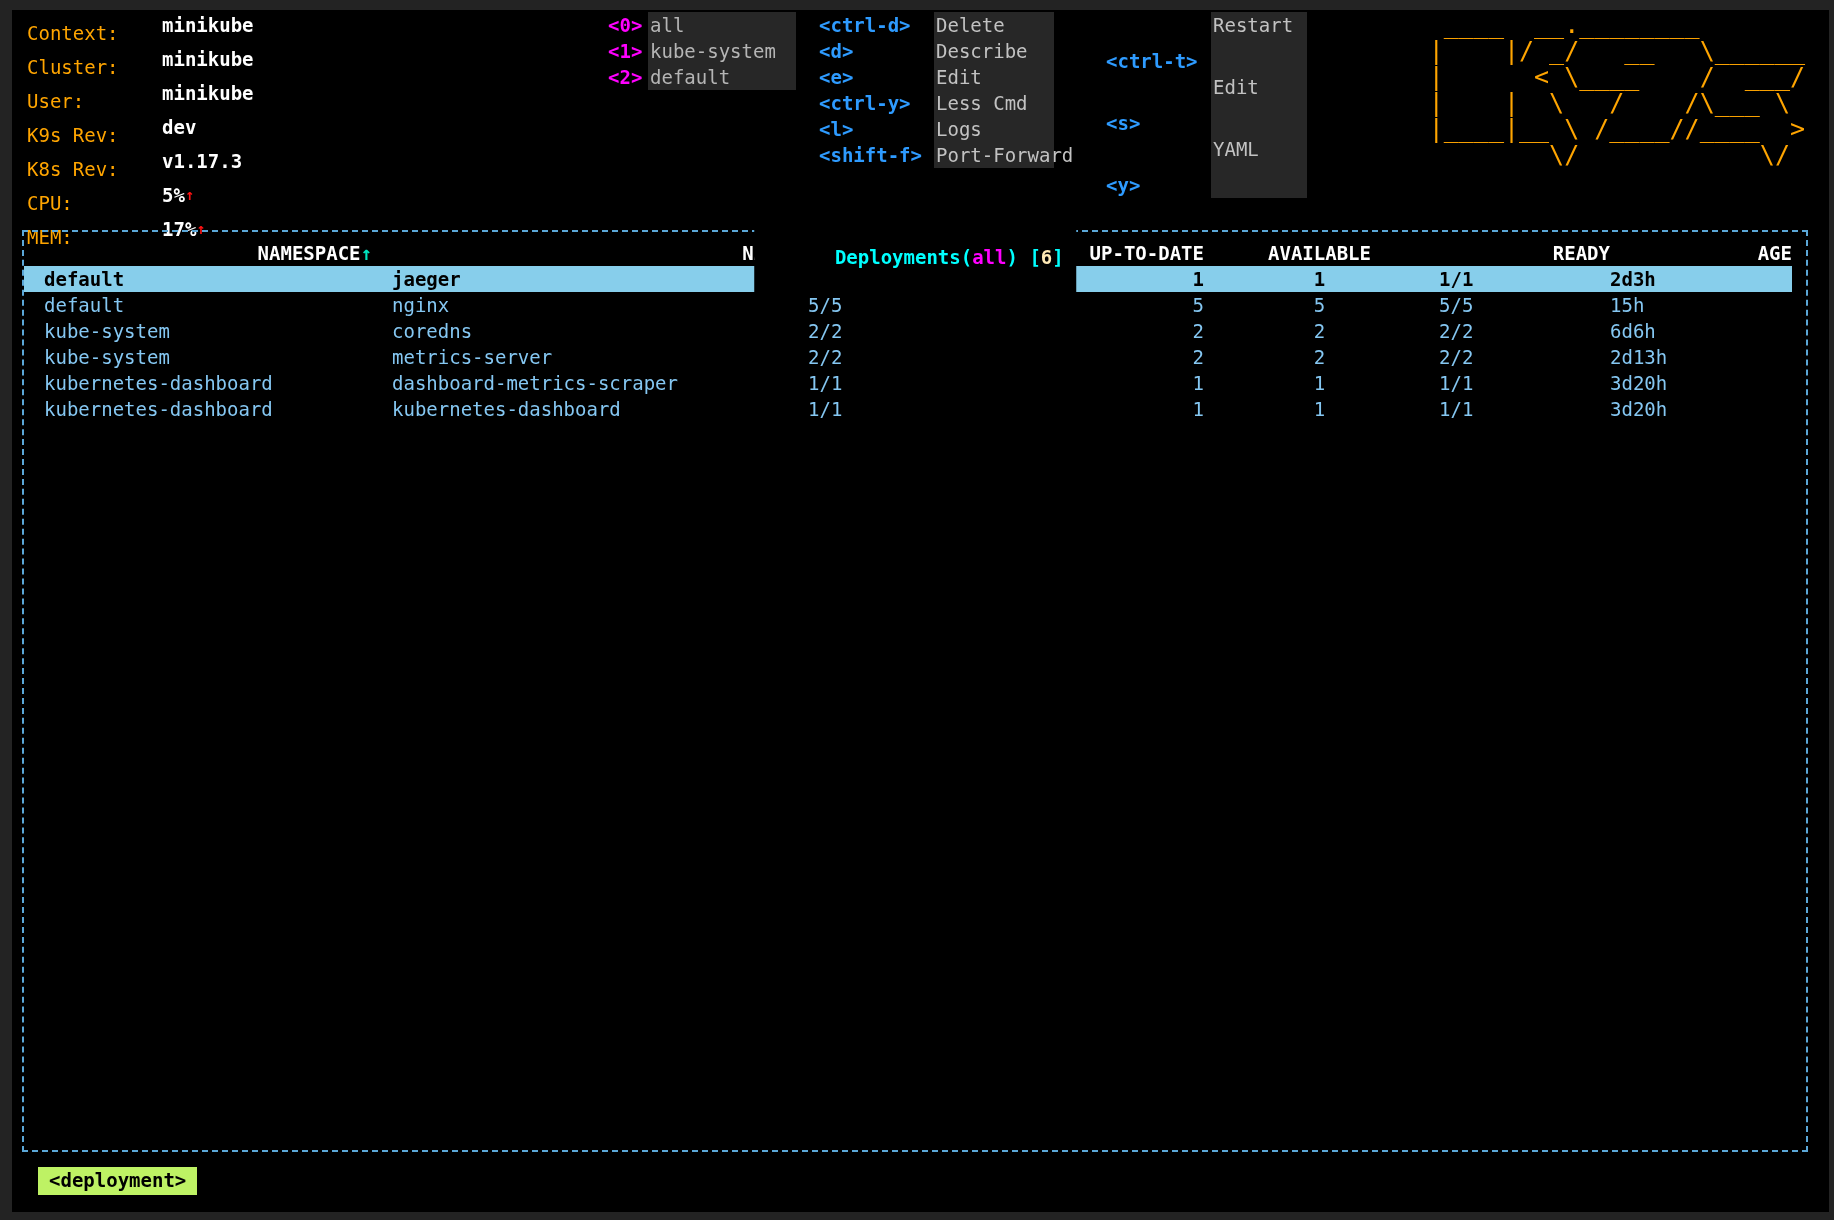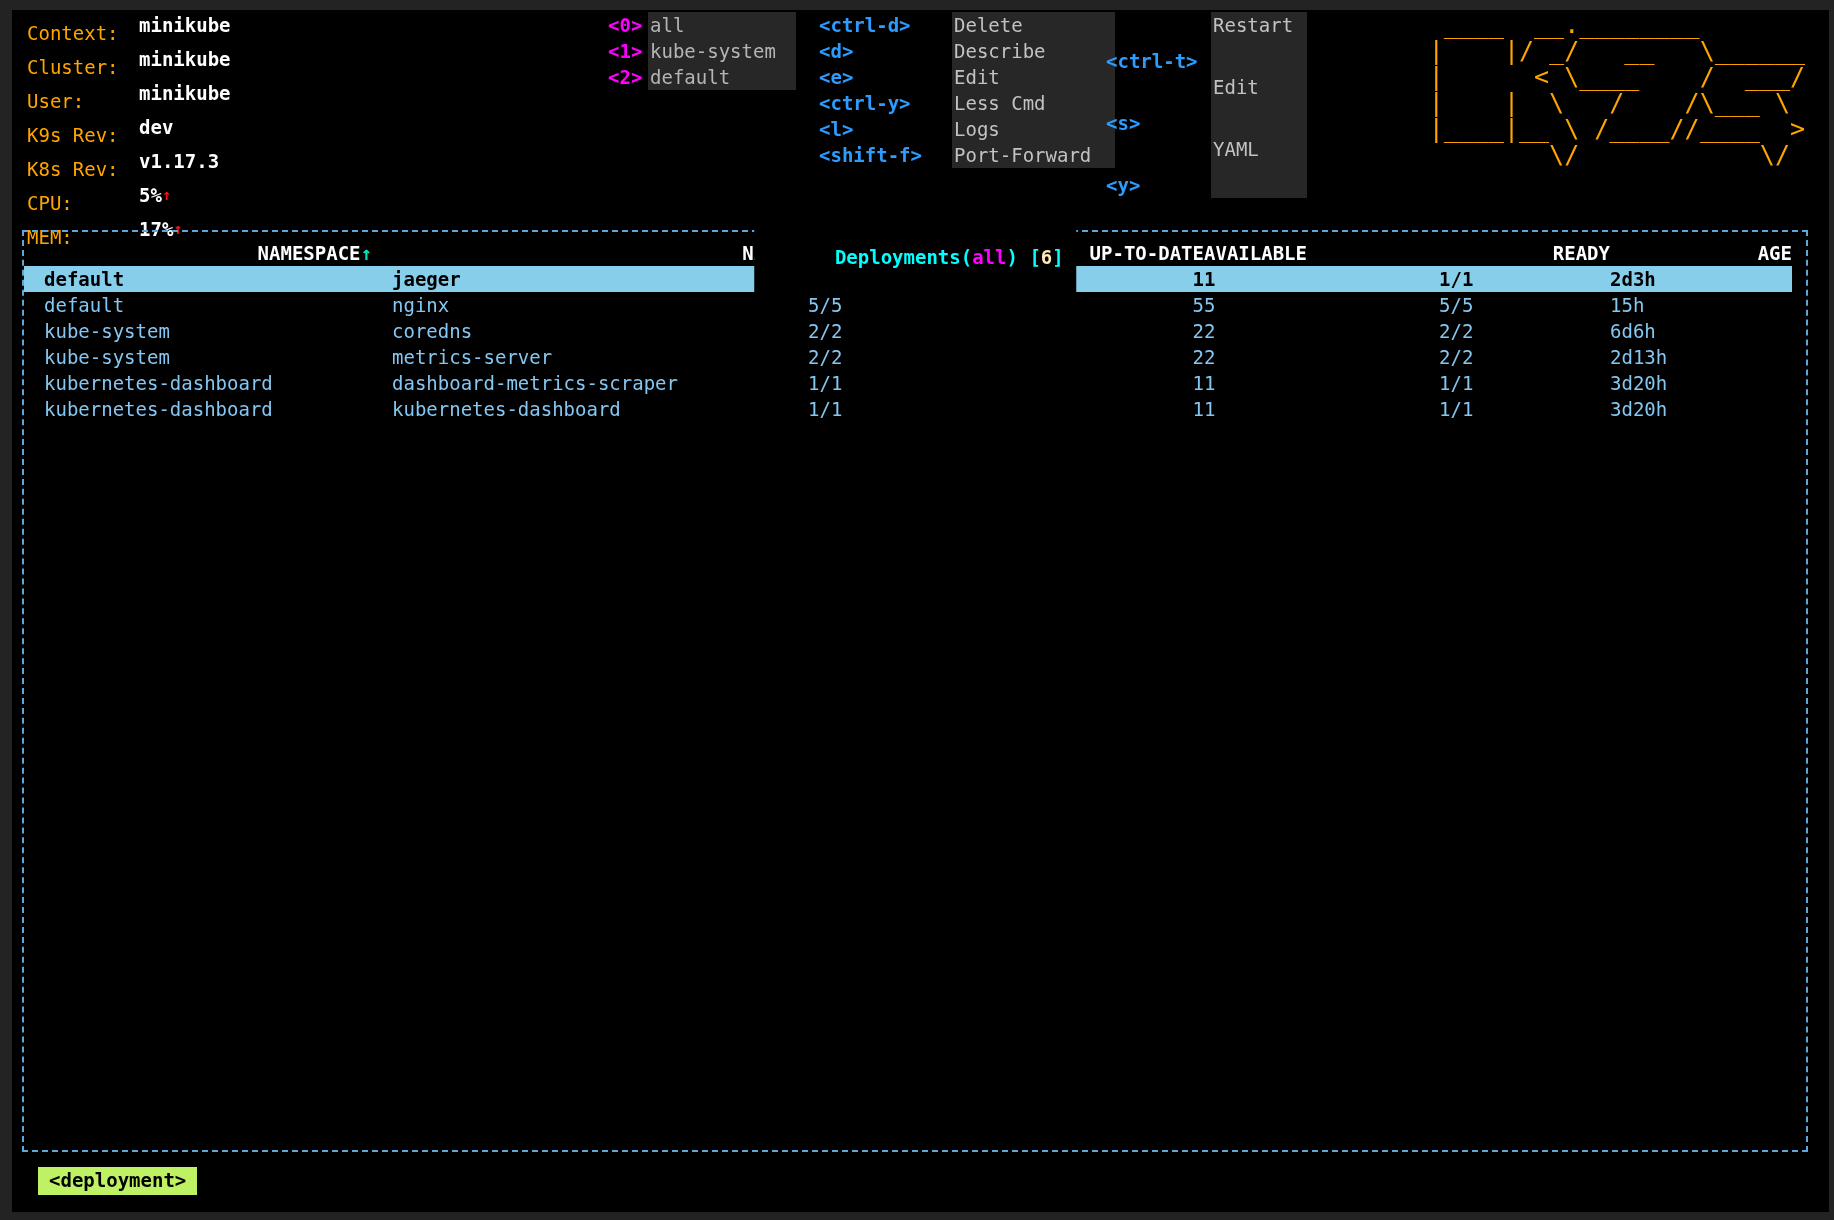--- a/index.html
+++ b/index.html
@@ -5,33 +5,33 @@
   * { margin:0; padding:0; box-sizing:border-box; }
   html,body { width:1834px; height:1220px; background:#232323; overflow:hidden;
               font-family:"DejaVu Sans Mono","Liberation Mono",monospace; }
   .terminal { position:absolute; left:12px; top:10px; width:1817px; height:1202px;
               background:#000; font-size:19px; }
 
   
   .info { position:absolute; left:15px; top:2px; }
   .info-row { display:flex; line-height:26px; white-space:pre; }
   .info-label { color:#ffa500; width:112px;margin-top:8px; }
-  .info-value { color:#fff; font-weight:bold; }
+  .info-value { color:#fff; font-weight:bold;margin-left:23px; }
   .info-arrow { color:#ff1111; font-weight:bold; font-size:15px; line-height:26px; }
 
   
   .hk-row { display:flex; line-height:26px; white-space:pre; }
   .hk-key { font-weight:bold; }
   .hk-label { color:#c2c2c2; background:#272727; padding-left:2px; }
   .ns-block { position:absolute; left:596px; top:2px; }
   .ns-block .hk-key { color:#ff00ff; width:40px; }
   .ns-block .hk-label { width:148px; color:#b5b5b5; }
   .keys1 { position:absolute; left:807px; top:2px; }
   .keys1 .hk-key { color:#2e9bff; width:115px; }
-  .keys1 .hk-label { width:163px;margin-left:18px; }
+  .keys1 .hk-label { width:120px; }
   .keys2 { position:absolute; left:1094px; top:2px; }
   .keys2 .hk-key { color:#2e9bff; width:105px;margin-top:36px; }
   .keys2 .hk-label { width:96px; }
 
   
   .logo { position:absolute; right:24px; top:2px; color:#ffa500;
           font-size:25px; line-height:26px; text-align:left; }
   .logo div { white-space:pre; }
 
   
@@ -43,21 +43,21 @@
   .tt-cyan { color:#00ffff; }
   .tt-ns { color:#ff00ff; }
   .tt-count { color:#ffe9b5; }
 
   table { width:1768px; border-collapse:collapse; table-layout:fixed; margin-top:8px; }
   th,td { height:26px; padding:0; white-space:pre; overflow:hidden; vertical-align:middle; }
   thead th { color:#fff; font-weight:bold; text-align:right; }
   td { color:#85c7f2; }
   .c1,.c2,.c3 { padding-left:20px; }
   .c4 { text-align:right; }
-  .c5 { text-align:left; padding-right:4px; }
+  .c5 { text-align:center; padding-right:4px; }
   tr.selected td { background:#87ceeb; color:#000; font-weight:bold; }
   .sort-arrow { color:#00e5c0; font-weight:bold; }
 
   
   .crumb { position:absolute; left:26px; top:1157px; background:#bef264; color:#000;
            font-weight:bold; padding:1px 11px 3px 11px; line-height:24px; }
 </style>
 </head>
 <body>
 

